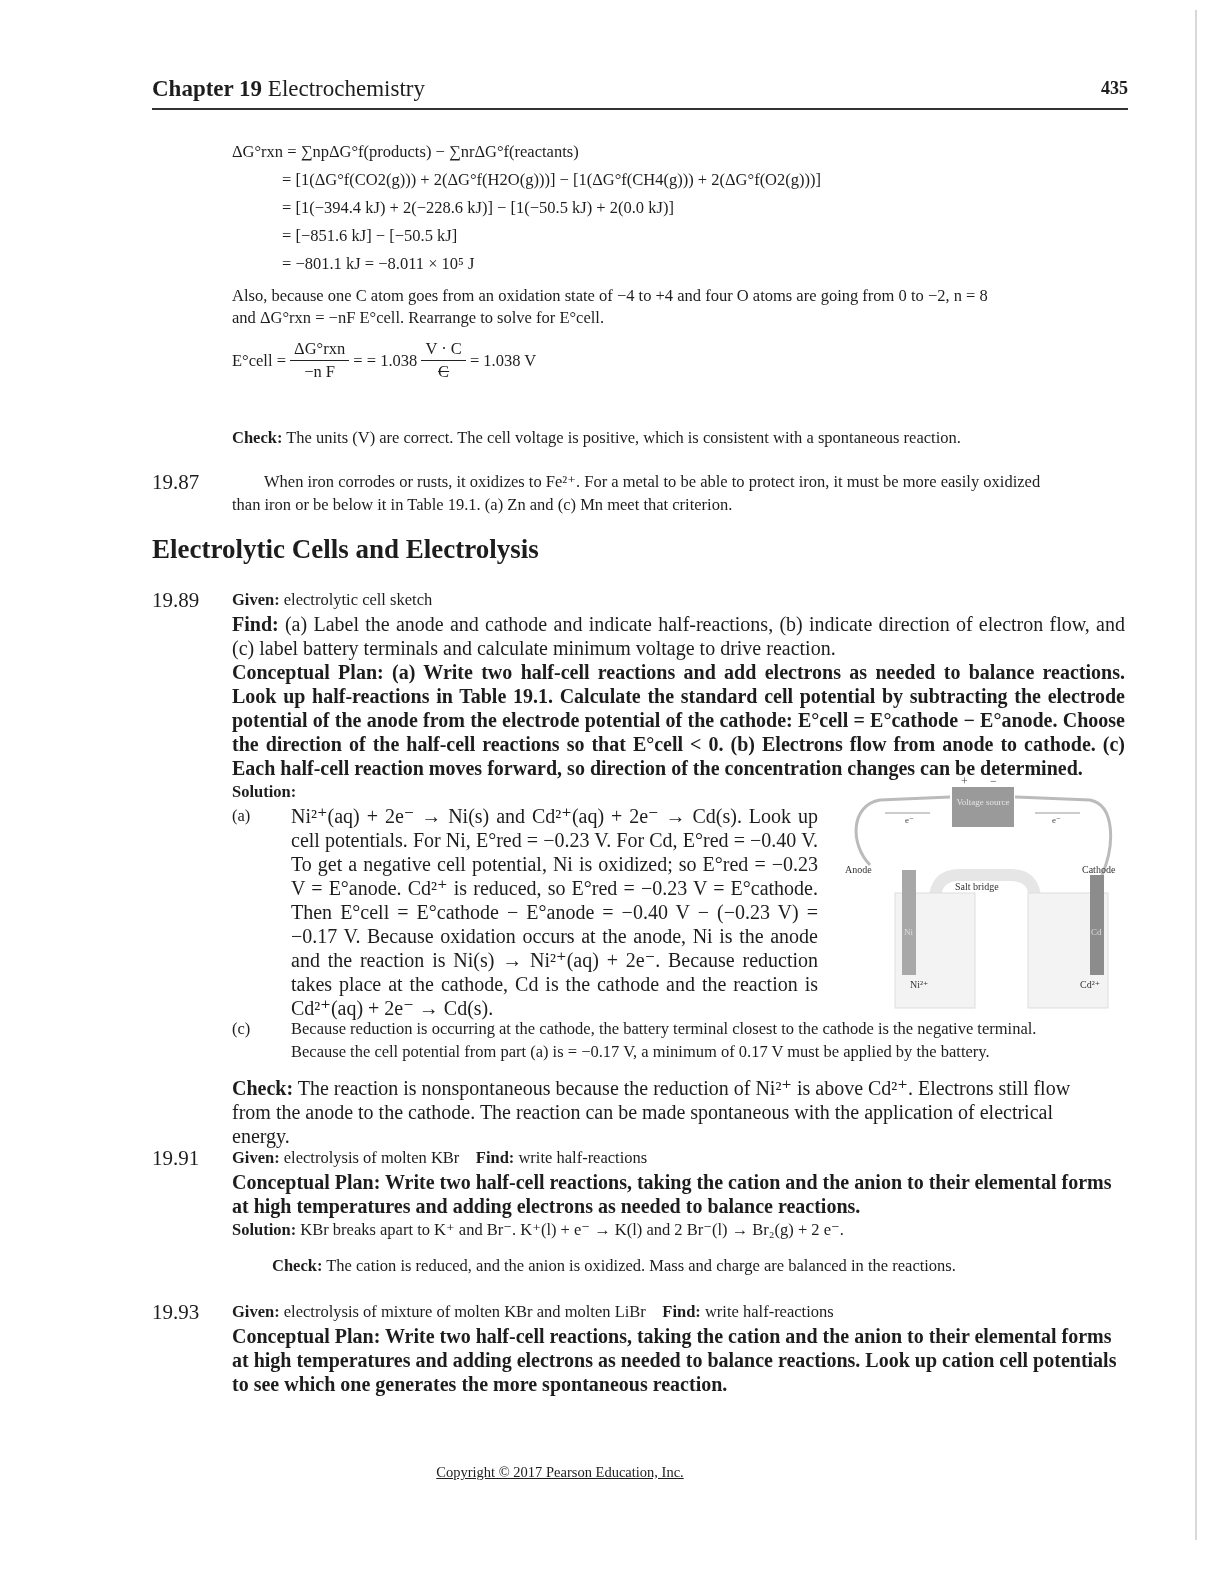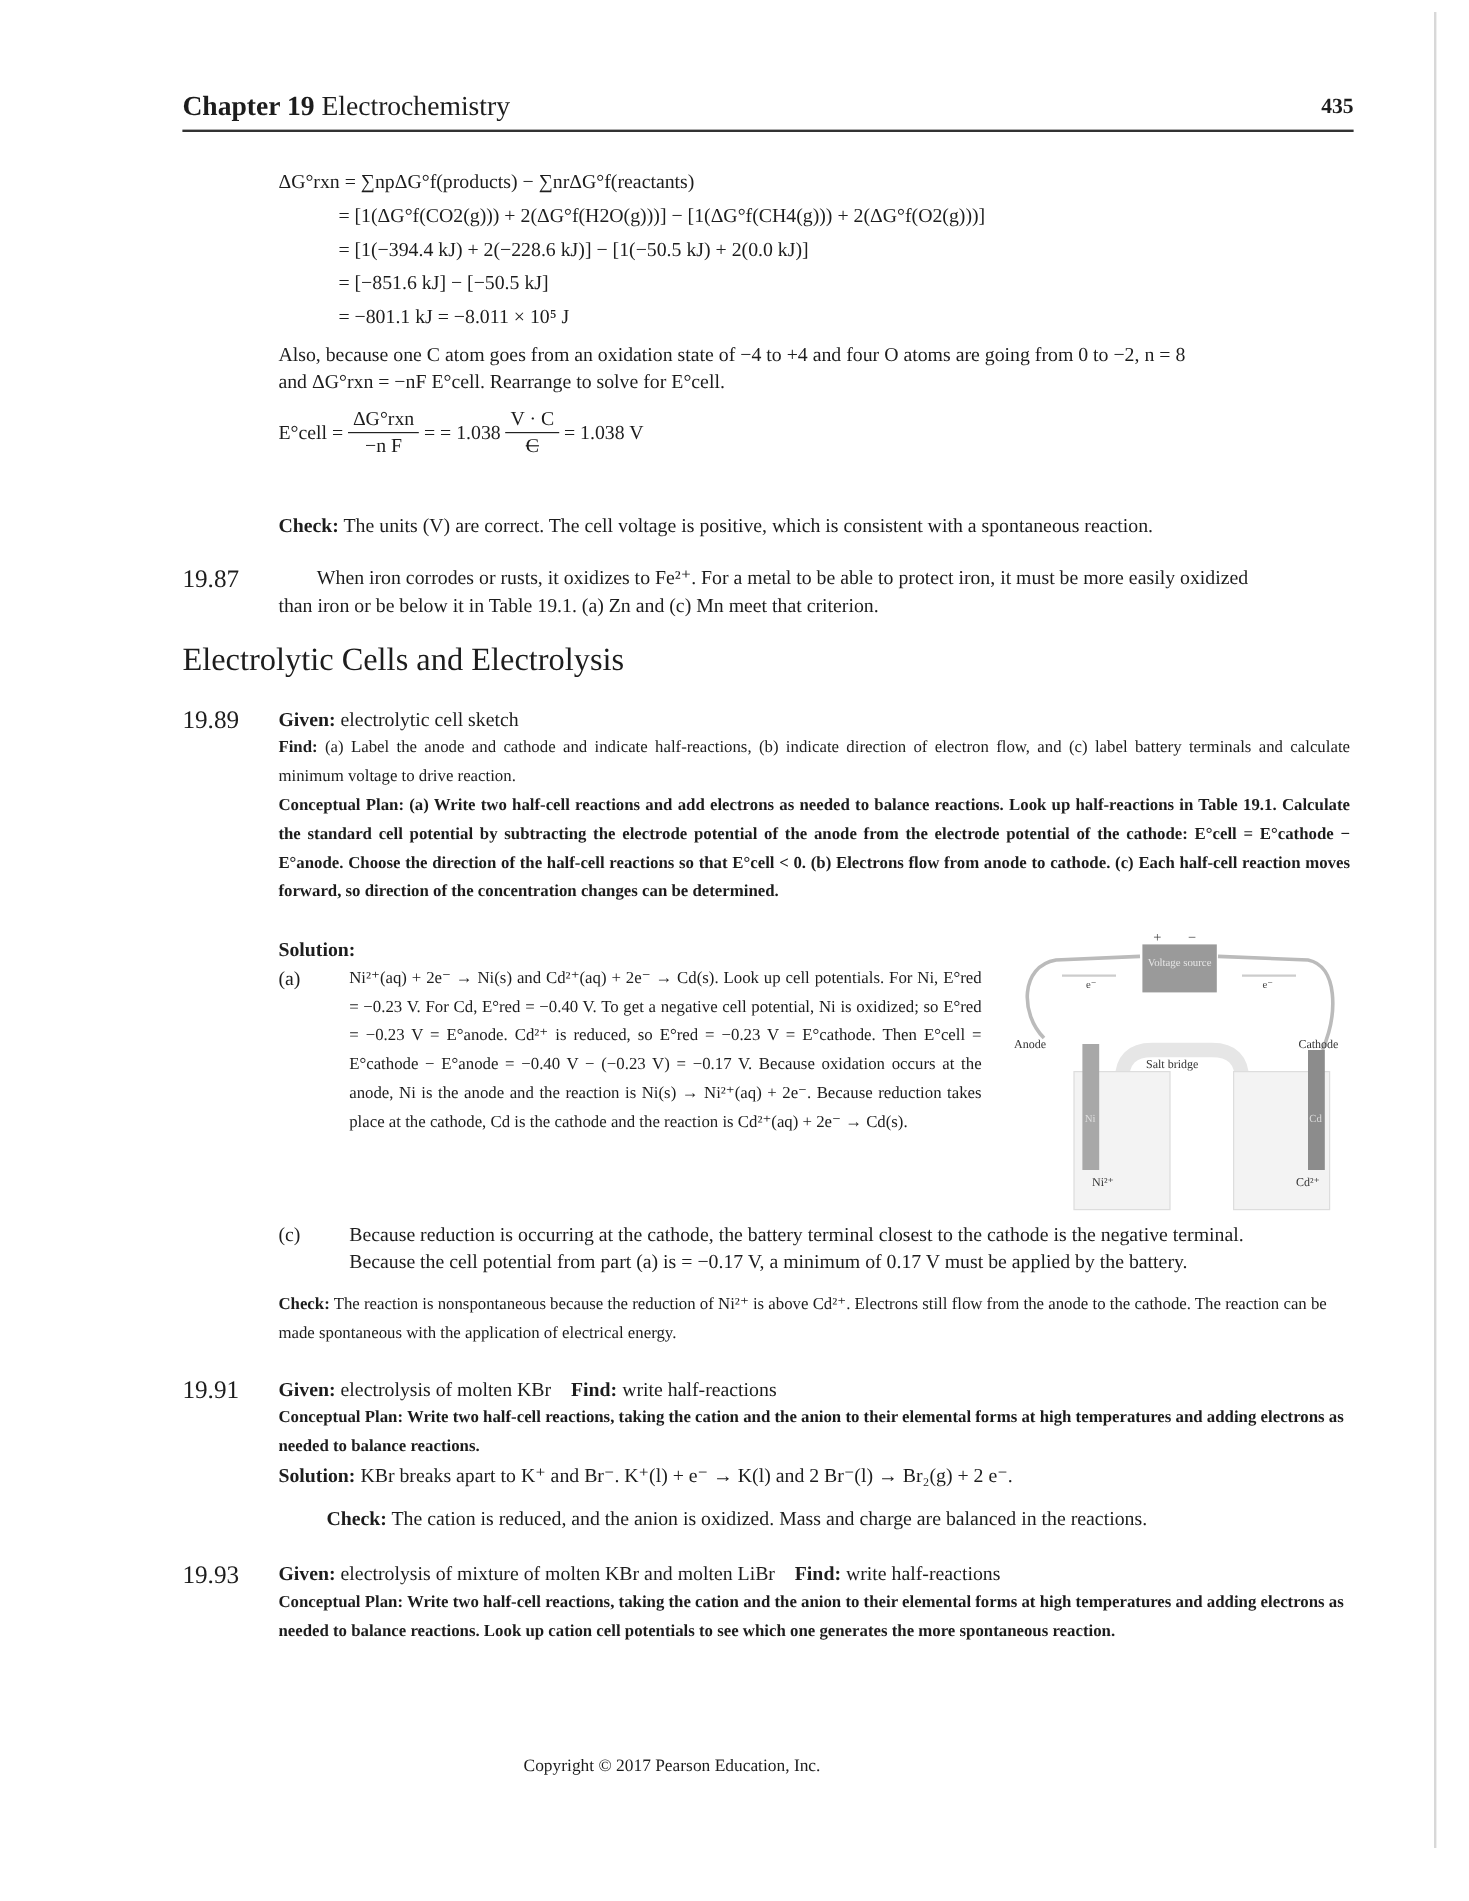--- a/index.html
+++ b/index.html
@@ -3,31 +3,31 @@
 <meta charset="utf-8">
 <style>
   html,body{margin:0;padding:0;background:#fff;}
   body{width:1224px;height:1584px;position:relative;overflow:hidden;font-family:"Liberation Serif","DejaVu Serif",serif;color:#1d1d1d;}
   .edge{position:absolute;left:1195px;top:10px;width:2px;height:1530px;background:#d8d8d8;}
   .hdr{position:absolute;left:152px;top:76px;width:976px;height:32px;border-bottom:2px solid #333;}
   .hdr .chap{position:absolute;left:0;top:0;font-size:23px;}
   .hdr .chap b{font-weight:bold;}
   .hdr .pg{position:absolute;right:0;top:2px;font-size:18px;font-weight:bold;}
   .abs{position:absolute;font-size:16.5px;line-height:24px;white-space:nowrap;}
-  .para{position:absolute;font-size:14px;line-height:24px;}
+  .para{position:absolute;font-size:20px;line-height:24px;}
   .num{position:absolute;left:152px;font-size:21px;}
   .b{font-weight:bold;}
-  .sec{position:absolute;left:152px;top:534px;font-size:27px;font-weight:normal;}
+  .sec{position:absolute;left:152px;top:534px;font-size:27px;font-weight:bold;}
   .frac{display:inline-block;vertical-align:middle;text-align:center;}
   .frac .n{display:block;border-bottom:1px solid #222;padding:0 4px;}
   .frac .d{display:block;padding:0 4px;}
   .strike{text-decoration:line-through;}
   .justify{text-align:justify;text-align-last:left;}
   .figure{position:absolute;left:840px;top:775px;width:290px;height:235px;}
-  .footer{position:absolute;left:0;width:1120px;top:1464px;text-align:center;font-size:14.5px;}
+  .footer{position:absolute;left:0;width:1120px;top:1464px;text-align:center;font-size:14.5px;text-decoration:underline;}
 </style>
 </head>
 <body>
 
 <div class="edge"></div>
 
 <div class="hdr">
   <span class="chap"><b>Chapter 19</b> <span>Electrochemistry</span></span>
   <span class="pg">435</span>
 </div>

